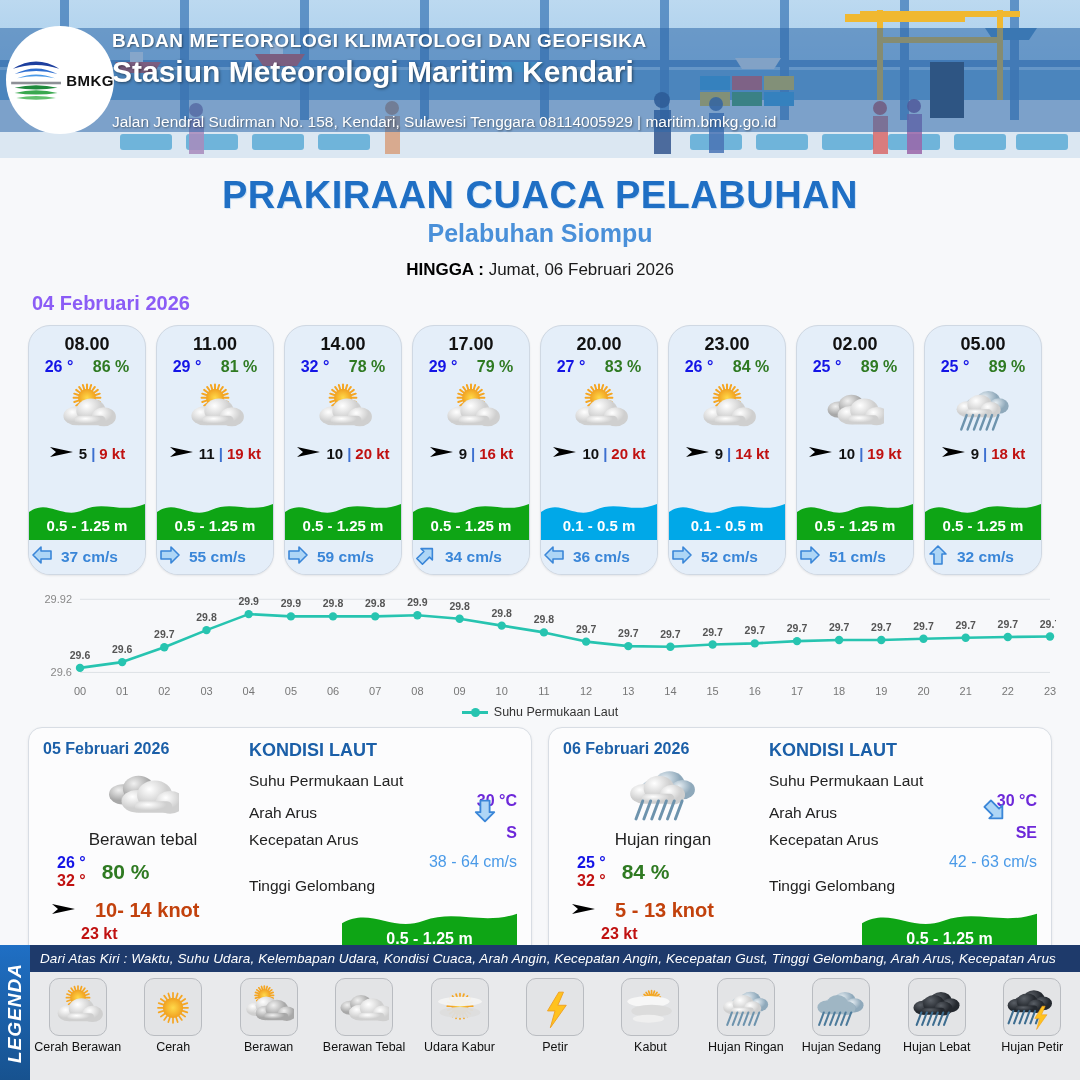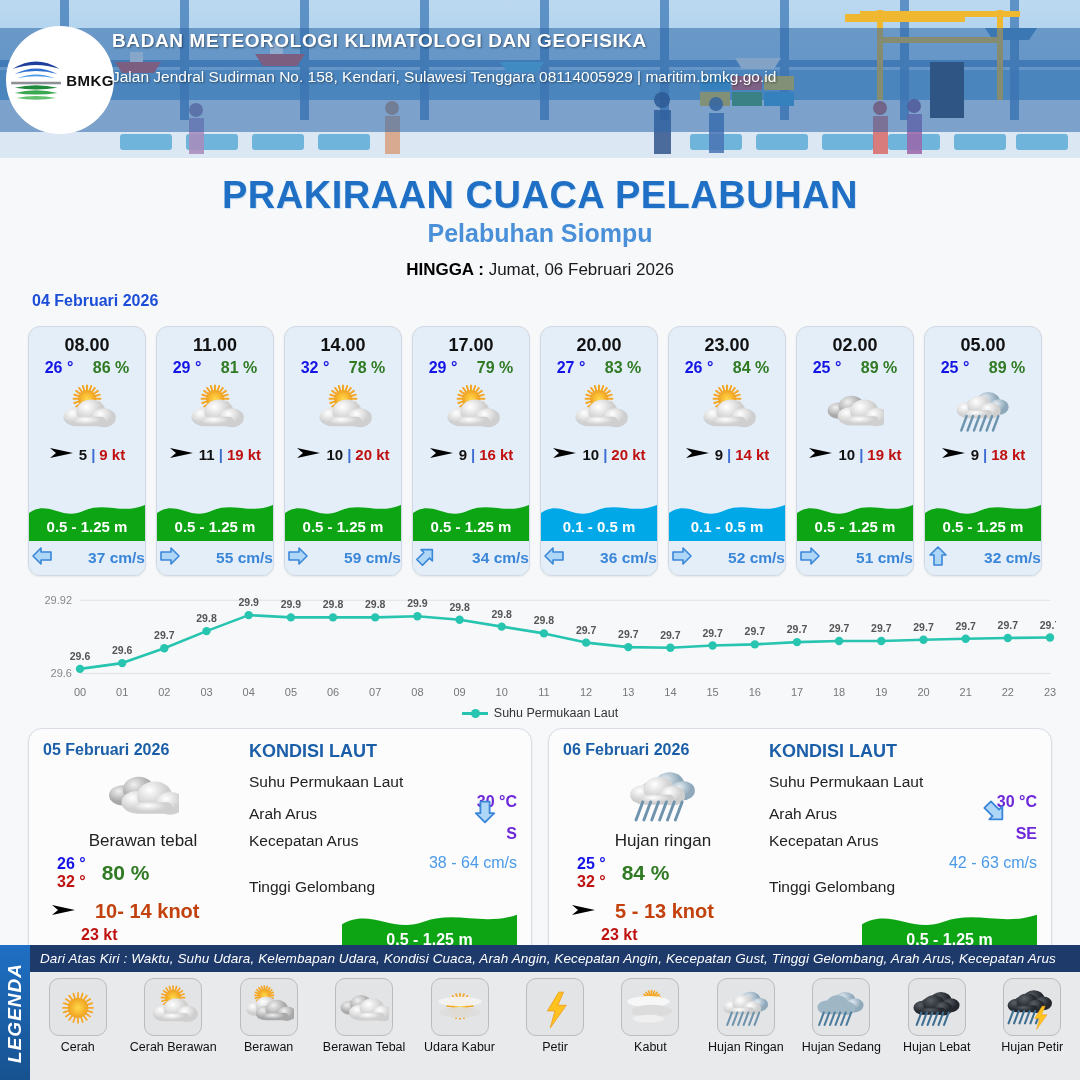--- a/index.html
+++ b/index.html
@@ -25,49 +25,49 @@
   .logo-wrap {
     position:absolute; left:6px; top:26px; width:108px; height:108px;
     background:#fff; border-radius:54px;
     display:flex; flex-direction:row; align-items:center; justify-content:center;
   }
   .logo-mark { width:70px; height:58px; position:relative; }
   .logo-text { font-size:15px; font-weight:bold; color:#111; letter-spacing:0.5px; margin-top:1px;}
   .hdr-texts { position:absolute; left:112px; top:30px; width:900px; color:#fff; }
   .hdr-l1 { font-size:19px; font-weight:bold; letter-spacing:0.6px; text-shadow:1px 1px 2px rgba(0,0,0,.45); }
   .hdr-l2 { font-size:30px; font-weight:bold; margin-top:3px; text-shadow:1px 1px 3px rgba(0,0,0,.5); }
-  .hdr-l3 { font-size:15.5px; margin-top:16px; text-shadow:1px 1px 2px rgba(0,0,0,.45); }
+  .hdr-l3 { font-size:15.5px; margin-top:24px; text-shadow:1px 1px 2px rgba(0,0,0,.45); }
 
   
   .title-main {
     text-align:center; font-size:38px; font-weight:bold; color:#1f6fc4;
     letter-spacing:0.5px; margin-top:16px;
     text-shadow: 1px 1px 0 #cfe3f5;
   }
   .title-sub {
     text-align:center; font-size:25px; font-weight:bold; color:#4a90d9; margin-top:2px;
   }
   .valid-row {
     display:flex; justify-content:center; gap:72px; margin-top:12px;
     font-size:17px; color:#1a1a1a;
   }
   .valid-row b { color:#000; }
   .valid-row span.v { font-weight:normal; }
 
   
   .date-label {
-    margin:12px 0 16px 32px; font-size:16px; font-weight:bold; color:#1d4ed8;
+    margin:12px 0 10px 32px; font-size:20px; font-weight:bold; color:#8b5cf6;
   }
 
   
   .cards {
     display:flex; gap:10px; padding:0 28px; align-items:stretch;
   }
   .card {
-    width:118px; background:#e4eef9; border:1px solid #cfd8e3; border-radius:12px;
+    width:118px; background:#e4eef9; border:1px solid #cfd8e3; border-radius:22px;
     overflow:hidden; position:relative; height:250px;
     box-shadow: 0 1px 2px rgba(0,0,0,0.08);
     display:flex; flex-direction:column;
   }
   .c-time { text-align:center; font-size:18px; font-weight:bold; color:#111; padding-top:8px; }
   .c-th { display:flex; justify-content:space-around; align-items:baseline; padding:3px 6px 0; }
   .c-temp { font-size:16px; font-weight:bold; color:#1414e6; }
   .c-hum  { font-size:16px; font-weight:bold; color:#2f7a22; }
   .c-icon { height:62px; display:flex; align-items:center; justify-content:center; margin-top:2px; }
   .c-wind {
@@ -79,21 +79,21 @@
   .c-wind .gust { color:#c01111; }
   .c-wave {
     margin-top:auto; position:relative; height:62px;
   }
   .c-wave svg { position:absolute; left:0; bottom:0; width:100%; height:46px; display:block; }
   .c-wave .wv-label {
     position:absolute; left:0; right:0; bottom:6px; text-align:center;
     font-size:15px; font-weight:bold; color:#fff; z-index:2;
   }
   .c-cur {
-    height:34px; display:flex; align-items:center; justify-content:space-between; gap:6px;
+    height:34px; display:flex; align-items:center; justify-content:flex-start; gap:6px;
     font-size:15.5px; font-weight:bold; color:#3a86d8; background:#e4eef9;
   }
 
   
   .chart-box { margin:8px 24px 0 24px; height:120px; position:relative; }
   .chart-legend {
     text-align:center; font-size:12.5px; color:#333; margin-top:2px;
     display:flex; align-items:center; justify-content:center; gap:6px;
   }
   .lg-marker { display:inline-block; width:26px; height:3px; background:#27c4b0; position:relative; }
@@ -261,20 +261,21 @@
       <rect x="6" y="31" width="58" height="3" fill="#8d9096"></rect>
       <path d="M10 38 q25 -6 50 0 q-25 4 -50 0z" fill="#1f8a3c"></path>
       <path d="M10 44 q25 -6 50 0 q-25 4 -50 0z" fill="#3aa84f"></path>
       <path d="M12 50 q23 -5 46 0 q-23 4 -46 0z" fill="#62c16e"></path>
     </svg>
     <div class="logo-text">BMKG</div>
   </div>
 
   <div class="hdr-texts">
     <div class="hdr-l1">BADAN METEOROLOGI KLIMATOLOGI DAN GEOFISIKA</div>
+    <div class="hdr-l2">Stasiun Meteorologi Maritim Kendari</div>
     <div class="hdr-l3">Jalan Jendral Sudirman No. 158, Kendari, Sulawesi Tenggara  08114005929 | maritim.bmkg.go.id</div>
   </div>
 </div>
 
 <div class="title-main">PRAKIRAAN CUACA PELABUHAN</div>
 <div class="title-sub">Pelabuhan Siompu</div>
 <div class="valid-row">
   <div>
     <b>HINGGA :</b>
     <span class="v">Jumat, 06 Februari 2026</span>
@@ -1176,70 +1177,20 @@
   <div class="legend-side">
     <span>LEGENDA</span>
   </div>
   <div class="legend-main">
     <div class="legend-note">Dari Atas Kiri : Waktu, Suhu Udara, Kelembapan Udara, Kondisi Cuaca, Arah Angin, Kecepatan Angin, Kecepatan Gust, Tinggi Gelombang, Arah Arus, Kecepatan Arus</div>
     <div class="legend-items" id="legend-items">
         <div class="lg-item">
           <div class="lg-box">
             <svg width="50" height="46" viewBox="0 0 64 58">
   <defs>
-    <radialGradient id="cgsunny50" cx="35%" cy="30%">
-      <stop offset="0" stop-color="#ffffff"></stop>
-                  <stop offset="1" stop-color="#cfcfcf"></stop>
-    </radialGradient>
-    <radialGradient id="dgsunny50" cx="35%" cy="30%">
-      <stop offset="0" stop-color="#f0f0f0"></stop>
-                  <stop offset="1" stop-color="#a8a8a8"></stop>
-    </radialGradient>
-    <radialGradient id="rgsunny50" cx="35%" cy="30%">
-      <stop offset="0" stop-color="#e7eef3"></stop>
-                  <stop offset="1" stop-color="#8fa9bb"></stop>
-    </radialGradient>
-    <radialGradient id="kgsunny50" cx="35%" cy="30%">
-      <stop offset="0" stop-color="#5a5f66"></stop>
-                  <stop offset="1" stop-color="#24282e"></stop>
-    </radialGradient>
-    <radialGradient id="sgsunny50" cx="50%" cy="50%">
-      <stop offset="0" stop-color="#ffd94a"></stop>
-                  <stop offset="1" stop-color="#f0a020"></stop>
-    </radialGradient>
-  </defs>
-              <line x1="45" y1="30" x2="51.239999999999995" y2="30" stroke="#f5a623" stroke-width="2.2" stroke-linecap="round"></line>
-              <line x1="44.363734711837" y1="34.017220926874316" x2="50.29832737351875" y2="35.94548697177399" stroke="#f5a623" stroke-width="2.2" stroke-linecap="round"></line>
-              <line x1="42.517220926874316" y1="37.64120827980215" x2="47.565486971773986" y2="41.308988254107184" stroke="#f5a623" stroke-width="2.2" stroke-linecap="round"></line>
-              <line x1="39.64120827980215" y1="40.517220926874316" x2="43.308988254107184" y2="45.565486971773986" stroke="#f5a623" stroke-width="2.2" stroke-linecap="round"></line>
-              <line x1="36.017220926874316" y1="42.363734711837" x2="37.94548697177399" y2="48.29832737351875" stroke="#f5a623" stroke-width="2.2" stroke-linecap="round"></line>
-              <line x1="32" y1="43" x2="32" y2="49.239999999999995" stroke="#f5a623" stroke-width="2.2" stroke-linecap="round"></line>
-              <line x1="27.982779073125684" y1="42.363734711837" x2="26.054513028226012" y2="48.29832737351876" stroke="#f5a623" stroke-width="2.2" stroke-linecap="round"></line>
-              <line x1="24.35879172019785" y1="40.517220926874316" x2="20.69101174589282" y2="45.565486971773986" stroke="#f5a623" stroke-width="2.2" stroke-linecap="round"></line>
-              <line x1="21.482779073125684" y1="37.64120827980215" x2="16.434513028226014" y2="41.308988254107184" stroke="#f5a623" stroke-width="2.2" stroke-linecap="round"></line>
-              <line x1="19.636265288163003" y1="34.017220926874316" x2="13.701672626481248" y2="35.94548697177399" stroke="#f5a623" stroke-width="2.2" stroke-linecap="round"></line>
-              <line x1="19" y1="30" x2="12.760000000000002" y2="30.000000000000004" stroke="#f5a623" stroke-width="2.2" stroke-linecap="round"></line>
-              <line x1="19.636265288163003" y1="25.98277907312569" x2="13.701672626481244" y2="24.054513028226022" stroke="#f5a623" stroke-width="2.2" stroke-linecap="round"></line>
-              <line x1="21.482779073125684" y1="22.35879172019785" x2="16.43451302822601" y2="18.69101174589282" stroke="#f5a623" stroke-width="2.2" stroke-linecap="round"></line>
-              <line x1="24.35879172019785" y1="19.482779073125684" x2="20.691011745892816" y2="14.434513028226014" stroke="#f5a623" stroke-width="2.2" stroke-linecap="round"></line>
-              <line x1="27.98277907312568" y1="17.636265288163003" x2="26.05451302822601" y2="11.701672626481248" stroke="#f5a623" stroke-width="2.2" stroke-linecap="round"></line>
-              <line x1="31.999999999999996" y1="17" x2="31.999999999999996" y2="10.760000000000002" stroke="#f5a623" stroke-width="2.2" stroke-linecap="round"></line>
-              <line x1="36.017220926874316" y1="17.636265288163003" x2="37.94548697177398" y2="11.701672626481244" stroke="#f5a623" stroke-width="2.2" stroke-linecap="round"></line>
-              <line x1="39.64120827980215" y1="19.482779073125684" x2="43.30898825410718" y2="14.43451302822601" stroke="#f5a623" stroke-width="2.2" stroke-linecap="round"></line>
-              <line x1="42.517220926874316" y1="22.358791720197846" x2="47.565486971773986" y2="18.691011745892816" stroke="#f5a623" stroke-width="2.2" stroke-linecap="round"></line>
-              <line x1="44.363734711837" y1="25.98277907312568" x2="50.29832737351875" y2="24.05451302822601" stroke="#f5a623" stroke-width="2.2" stroke-linecap="round"></line>
-              <circle cx="32" cy="30" r="13" fill="url(#sgsunny50)"></circle>
-            </svg>
-          </div>
-    <div class="lg-cap">Cerah</div>
-        </div>
-        <div class="lg-item">
-          <div class="lg-box">
-            <svg width="50" height="46" viewBox="0 0 64 58">
-  <defs>
     <radialGradient id="cgpartly-cloudy50" cx="35%" cy="30%">
       <stop offset="0" stop-color="#ffffff"></stop>
                   <stop offset="1" stop-color="#cfcfcf"></stop>
     </radialGradient>
     <radialGradient id="dgpartly-cloudy50" cx="35%" cy="30%">
       <stop offset="0" stop-color="#f0f0f0"></stop>
                   <stop offset="1" stop-color="#a8a8a8"></stop>
     </radialGradient>
     <radialGradient id="rgpartly-cloudy50" cx="35%" cy="30%">
       <stop offset="0" stop-color="#e7eef3"></stop>
@@ -1277,20 +1228,70 @@
               <circle cx="32" cy="17" r="10" fill="url(#sgpartly-cloudy50)"></circle>
               <g transform="translate(5,16) scale(0.95)">
        <ellipse cx="16" cy="22" rx="15" ry="11" fill="url(#cgpartly-cloudy50)"></ellipse>
        <ellipse cx="33" cy="16" rx="17" ry="14" fill="url(#cgpartly-cloudy50)"></ellipse>
        <ellipse cx="48" cy="23" rx="14" ry="11" fill="url(#cgpartly-cloudy50)"></ellipse>
        <rect x="14" y="22" width="36" height="11" rx="5" fill="url(#cgpartly-cloudy50)"></rect>
      </g>
             </svg>
           </div>
     <div class="lg-cap">Cerah Berawan</div>
+        </div>
+        <div class="lg-item">
+          <div class="lg-box">
+            <svg width="50" height="46" viewBox="0 0 64 58">
+  <defs>
+    <radialGradient id="cgsunny50" cx="35%" cy="30%">
+      <stop offset="0" stop-color="#ffffff"></stop>
+                  <stop offset="1" stop-color="#cfcfcf"></stop>
+    </radialGradient>
+    <radialGradient id="dgsunny50" cx="35%" cy="30%">
+      <stop offset="0" stop-color="#f0f0f0"></stop>
+                  <stop offset="1" stop-color="#a8a8a8"></stop>
+    </radialGradient>
+    <radialGradient id="rgsunny50" cx="35%" cy="30%">
+      <stop offset="0" stop-color="#e7eef3"></stop>
+                  <stop offset="1" stop-color="#8fa9bb"></stop>
+    </radialGradient>
+    <radialGradient id="kgsunny50" cx="35%" cy="30%">
+      <stop offset="0" stop-color="#5a5f66"></stop>
+                  <stop offset="1" stop-color="#24282e"></stop>
+    </radialGradient>
+    <radialGradient id="sgsunny50" cx="50%" cy="50%">
+      <stop offset="0" stop-color="#ffd94a"></stop>
+                  <stop offset="1" stop-color="#f0a020"></stop>
+    </radialGradient>
+  </defs>
+              <line x1="45" y1="30" x2="51.239999999999995" y2="30" stroke="#f5a623" stroke-width="2.2" stroke-linecap="round"></line>
+              <line x1="44.363734711837" y1="34.017220926874316" x2="50.29832737351875" y2="35.94548697177399" stroke="#f5a623" stroke-width="2.2" stroke-linecap="round"></line>
+              <line x1="42.517220926874316" y1="37.64120827980215" x2="47.565486971773986" y2="41.308988254107184" stroke="#f5a623" stroke-width="2.2" stroke-linecap="round"></line>
+              <line x1="39.64120827980215" y1="40.517220926874316" x2="43.308988254107184" y2="45.565486971773986" stroke="#f5a623" stroke-width="2.2" stroke-linecap="round"></line>
+              <line x1="36.017220926874316" y1="42.363734711837" x2="37.94548697177399" y2="48.29832737351875" stroke="#f5a623" stroke-width="2.2" stroke-linecap="round"></line>
+              <line x1="32" y1="43" x2="32" y2="49.239999999999995" stroke="#f5a623" stroke-width="2.2" stroke-linecap="round"></line>
+              <line x1="27.982779073125684" y1="42.363734711837" x2="26.054513028226012" y2="48.29832737351876" stroke="#f5a623" stroke-width="2.2" stroke-linecap="round"></line>
+              <line x1="24.35879172019785" y1="40.517220926874316" x2="20.69101174589282" y2="45.565486971773986" stroke="#f5a623" stroke-width="2.2" stroke-linecap="round"></line>
+              <line x1="21.482779073125684" y1="37.64120827980215" x2="16.434513028226014" y2="41.308988254107184" stroke="#f5a623" stroke-width="2.2" stroke-linecap="round"></line>
+              <line x1="19.636265288163003" y1="34.017220926874316" x2="13.701672626481248" y2="35.94548697177399" stroke="#f5a623" stroke-width="2.2" stroke-linecap="round"></line>
+              <line x1="19" y1="30" x2="12.760000000000002" y2="30.000000000000004" stroke="#f5a623" stroke-width="2.2" stroke-linecap="round"></line>
+              <line x1="19.636265288163003" y1="25.98277907312569" x2="13.701672626481244" y2="24.054513028226022" stroke="#f5a623" stroke-width="2.2" stroke-linecap="round"></line>
+              <line x1="21.482779073125684" y1="22.35879172019785" x2="16.43451302822601" y2="18.69101174589282" stroke="#f5a623" stroke-width="2.2" stroke-linecap="round"></line>
+              <line x1="24.35879172019785" y1="19.482779073125684" x2="20.691011745892816" y2="14.434513028226014" stroke="#f5a623" stroke-width="2.2" stroke-linecap="round"></line>
+              <line x1="27.98277907312568" y1="17.636265288163003" x2="26.05451302822601" y2="11.701672626481248" stroke="#f5a623" stroke-width="2.2" stroke-linecap="round"></line>
+              <line x1="31.999999999999996" y1="17" x2="31.999999999999996" y2="10.760000000000002" stroke="#f5a623" stroke-width="2.2" stroke-linecap="round"></line>
+              <line x1="36.017220926874316" y1="17.636265288163003" x2="37.94548697177398" y2="11.701672626481244" stroke="#f5a623" stroke-width="2.2" stroke-linecap="round"></line>
+              <line x1="39.64120827980215" y1="19.482779073125684" x2="43.30898825410718" y2="14.43451302822601" stroke="#f5a623" stroke-width="2.2" stroke-linecap="round"></line>
+              <line x1="42.517220926874316" y1="22.358791720197846" x2="47.565486971773986" y2="18.691011745892816" stroke="#f5a623" stroke-width="2.2" stroke-linecap="round"></line>
+              <line x1="44.363734711837" y1="25.98277907312568" x2="50.29832737351875" y2="24.05451302822601" stroke="#f5a623" stroke-width="2.2" stroke-linecap="round"></line>
+              <circle cx="32" cy="30" r="13" fill="url(#sgsunny50)"></circle>
+            </svg>
+          </div>
+    <div class="lg-cap">Cerah</div>
         </div>
         <div class="lg-item">
           <div class="lg-box">
             <svg width="50" height="46" viewBox="0 0 64 58">
   <defs>
     <radialGradient id="cgmostly-cloudy50" cx="35%" cy="30%">
       <stop offset="0" stop-color="#ffffff"></stop>
                   <stop offset="1" stop-color="#cfcfcf"></stop>
     </radialGradient>
     <radialGradient id="dgmostly-cloudy50" cx="35%" cy="30%">

